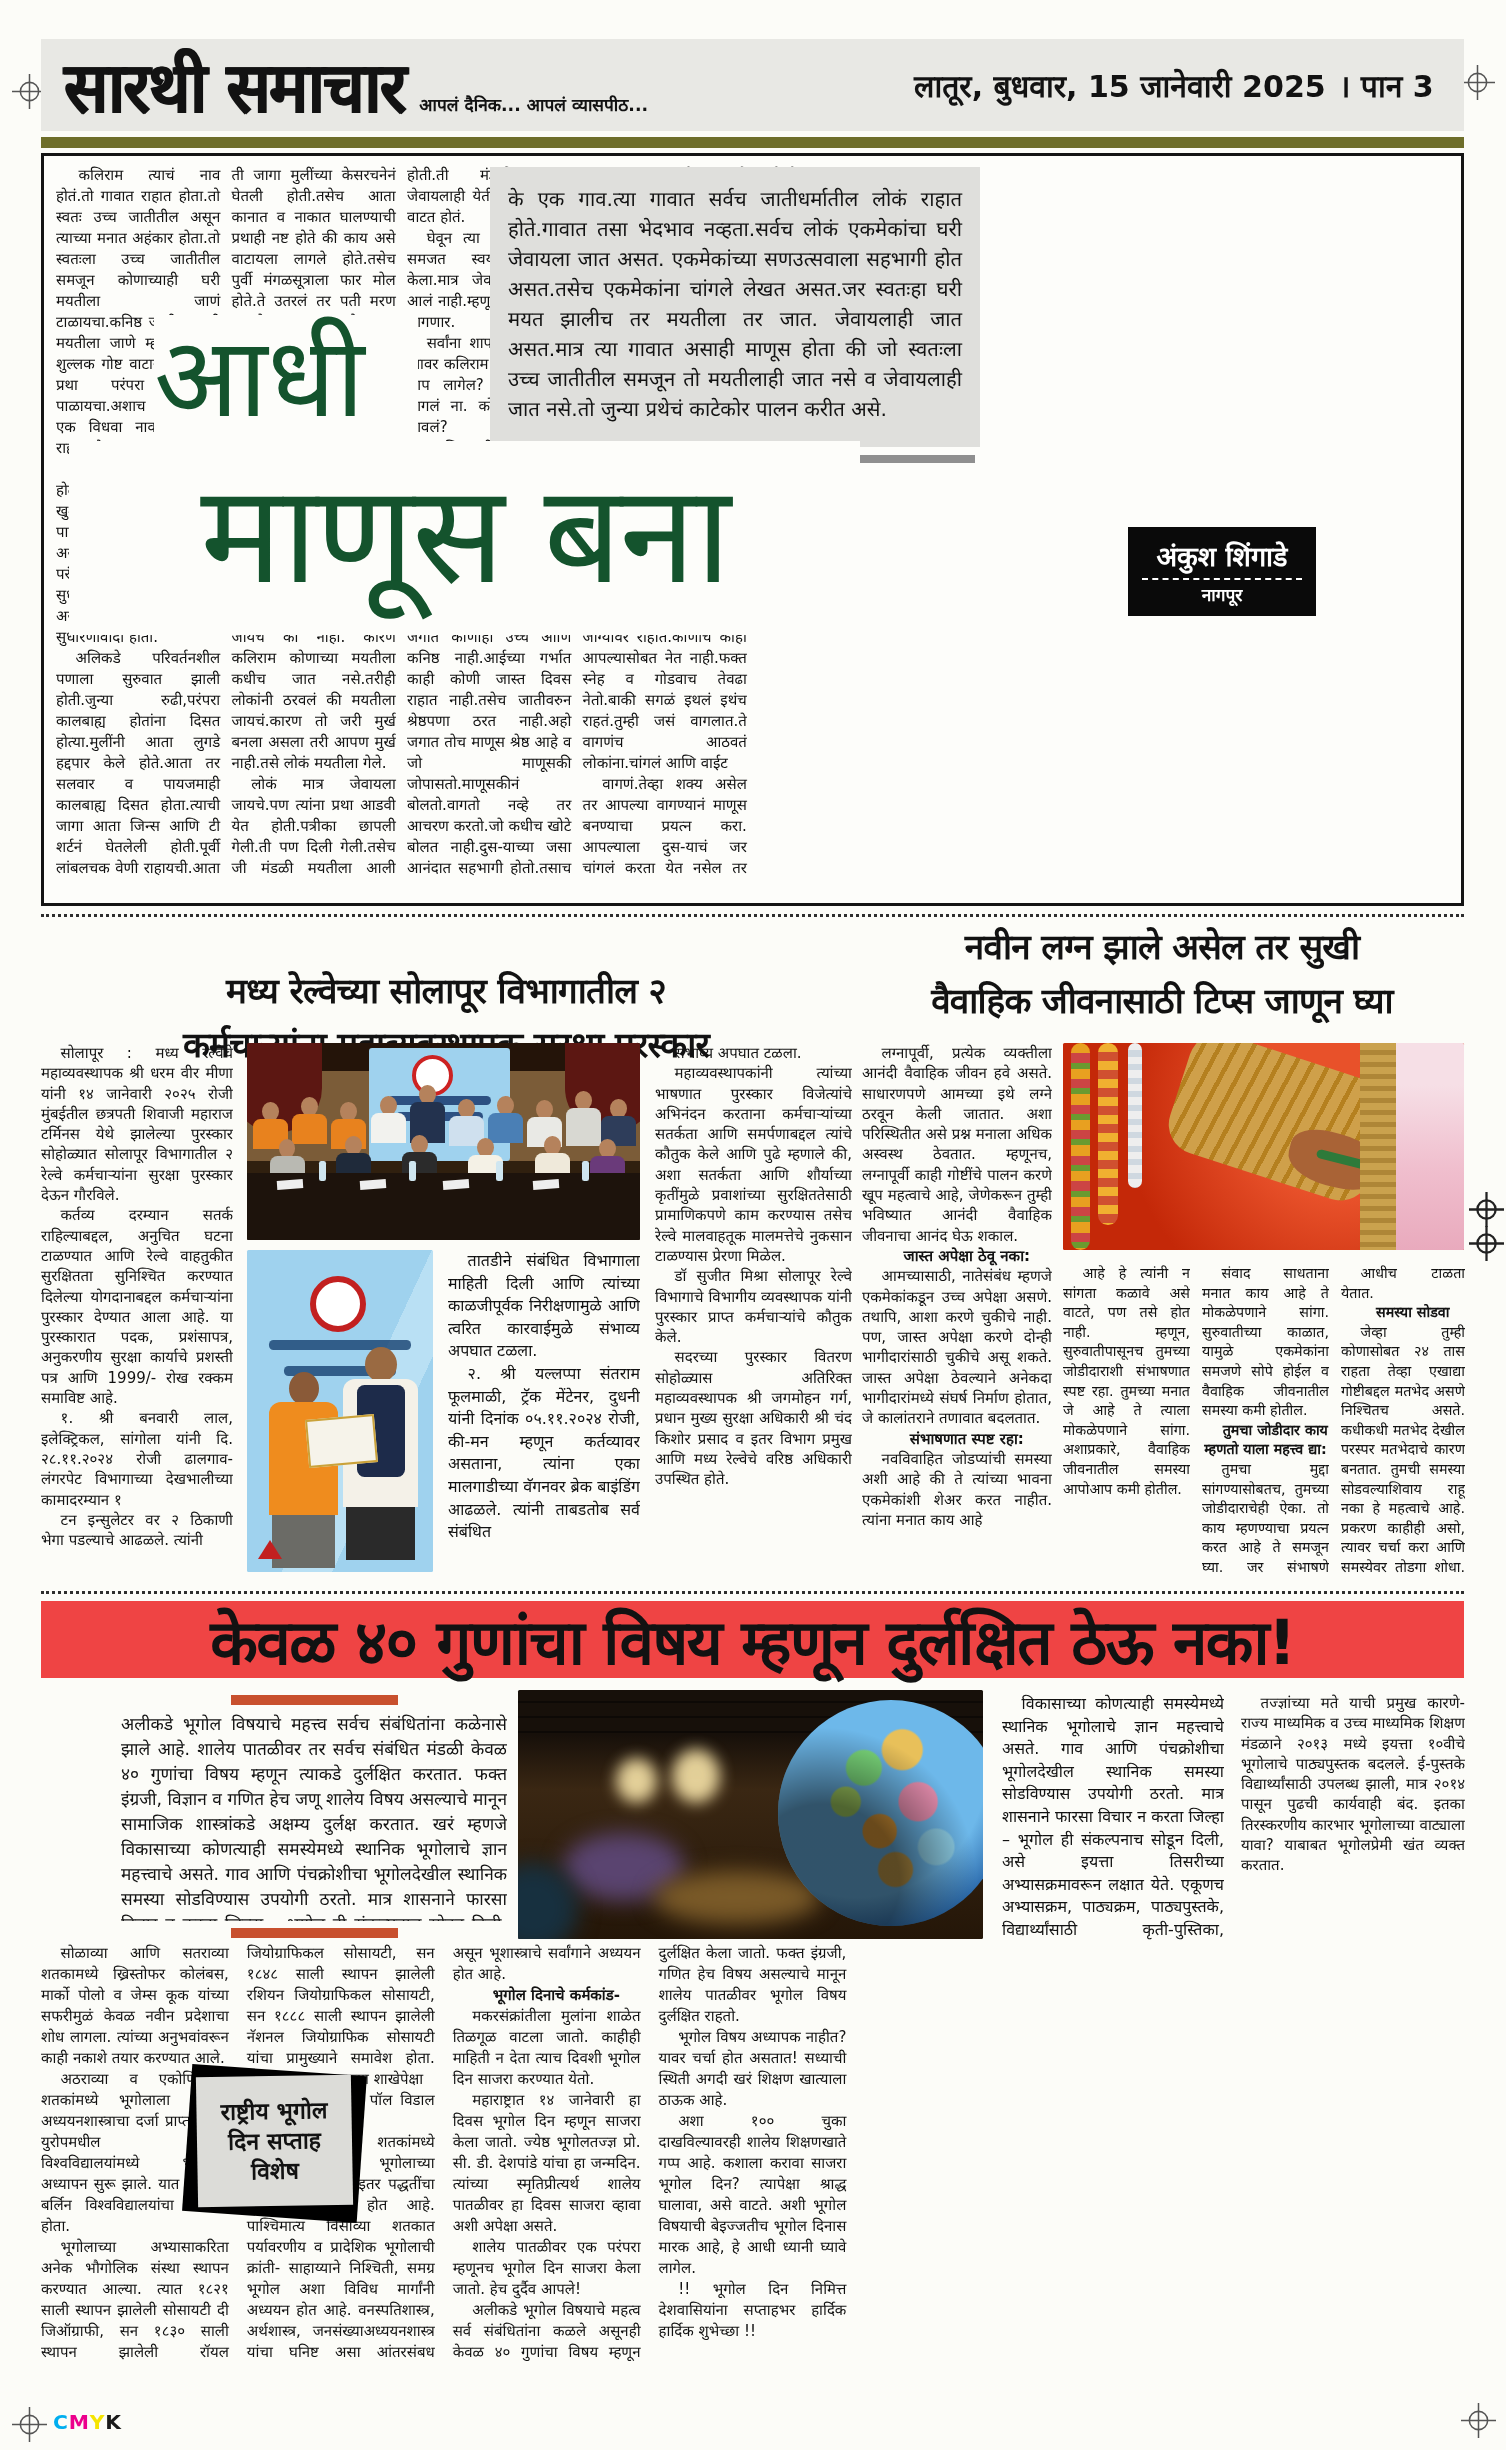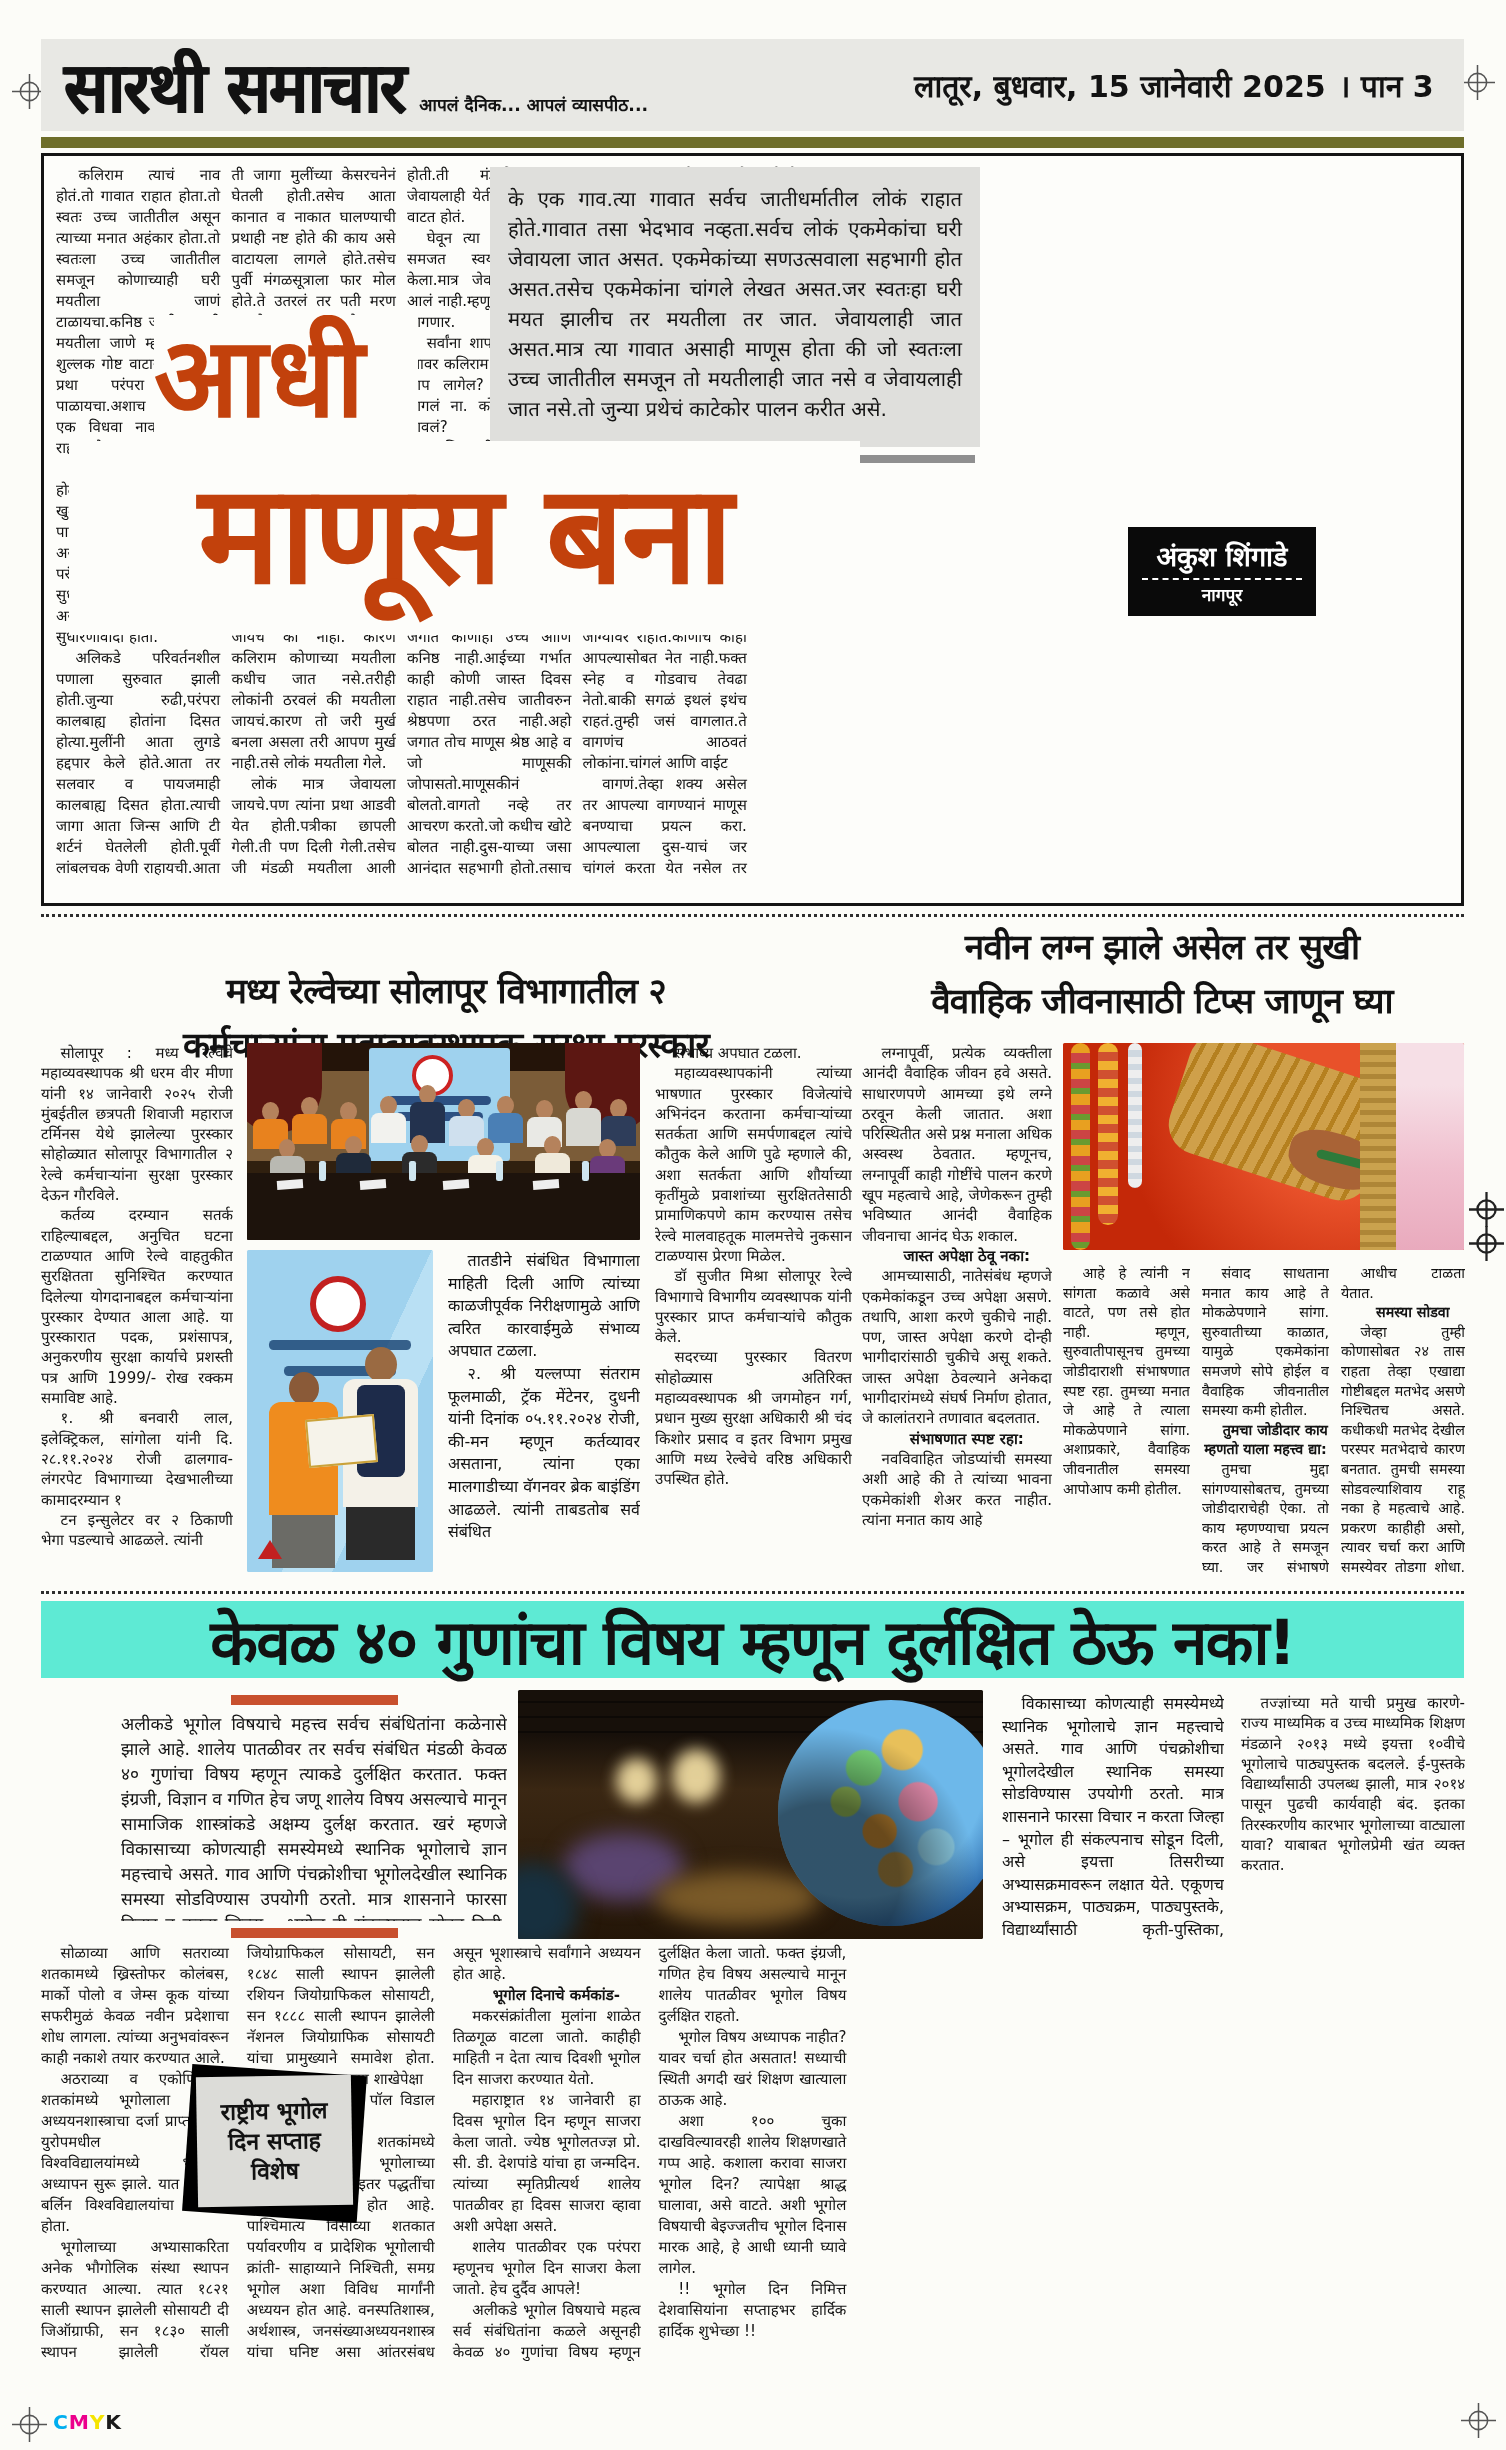--- a/index.html
+++ b/index.html
@@ -22,21 +22,21 @@
   
   .topbox{left:41px;top:153px;width:1423px;height:753px;border:3.8px solid #141414;box-sizing:border-box;background:#fdfdfa;}
   .leadcols{position:absolute;inset:9px 12px;columns:8;column-gap:11.3px;column-fill:auto;
             font-size:15px;line-height:21px;overflow:hidden;z-index:1;}
   p.np{margin:0;text-indent:19.6px;}
   p.np.first{text-indent:22.6px;}
   .subh{font-weight:800;text-align:center;text-indent:0;margin:3px 0;}
   .quotebox{left:490px;top:167px;width:490px;height:280px;background:#dfdfdc;z-index:6;
             padding:16.6px 18px;box-sizing:border-box;font-size:20.3px;line-height:30px;overflow:hidden;}
   .grayrule{left:493px;top:455px;width:482px;height:7.5px;background:#8f8f8f;z-index:6;}
-  .lead-h1{z-index:7;font-weight:700;color:#c2410c;white-space:nowrap;overflow:hidden;}
+  .lead-h1{z-index:7;font-weight:400;color:#14532d;white-space:nowrap;overflow:hidden;}
   .adhi{left:154px;top:315px;width:264px;height:127px;font-size:111px;line-height:125px;background:#fdfdfa;}
   .manus{left:69px;top:441px;width:791px;height:194px;font-size:137px;line-height:187px;background:#fdfdfa;text-align:center;letter-spacing:-2.3px;}
   .bylinebox{left:1128px;top:527px;width:188px;height:89px;background:#0a0a0a;color:#fff;z-index:7;
              display:flex;flex-direction:column;align-items:center;justify-content:center;}
   .byline-name{font-size:27px;font-weight:900;}
   .byline-sep{width:85%;border-top:2.3px dashed #fff;margin:4.5px 0 3px;}
   .byline-place{font-size:17.3px;font-weight:700;}
   .dotted{position:absolute;left:41px;width:1423px;height:0;border-top:3px dotted #2e2e2e;}
   
   .midhead{position:absolute;text-align:center;font-weight:900;font-size:35px;line-height:54px;letter-spacing:-0.8px;}
@@ -62,21 +62,21 @@
   .atxt{position:absolute;height:9.8px;background:#15406f;border-radius:4.5px;opacity:.8;}
   .aman{position:absolute;bottom:0;}
   .cert{position:absolute;width:65px;height:44px;background:#f6f3ea;border:2.3px solid #caa23a;transform:rotate(-5deg);z-index:3;}
   .ph-wed{background:radial-gradient(circle at 70% 30%,#e8512a 0 30%,#c42808 70%);}
   .garl{position:absolute;width:19.6px;border-radius:9.8px;}
   .wedarm{position:absolute;left:28%;top:6%;width:52%;height:60%;background:repeating-linear-gradient(100deg,#cfa04a 0 10.5px,#b5801f 10.5px 15px);border-radius:30px;transform:rotate(18deg);}
   .wedhand{position:absolute;left:56%;top:44%;width:98px;height:53px;background:#a96336;border-radius:40% 60% 50% 50%;transform:rotate(14deg);}
   .wedpink{position:absolute;right:0;top:0;width:17%;height:100%;background:linear-gradient(180deg,#f6dfe6 0 20%,#f0bfce 60%,#e9aabd);}
   .wedgold{position:absolute;right:17%;top:0;width:9%;height:100%;background:repeating-linear-gradient(180deg,#caa24e 0 7.5px,#ae8637 7.5px 12px);}
   
-  .grayband{left:41px;top:1601px;width:1423px;height:77px;background:#5eead4;}
+  .grayband{left:41px;top:1601px;width:1423px;height:77px;background:#ef4444;}
   .geo-head{width:100%;text-align:center;font-size:62px;line-height:84px;font-weight:900;letter-spacing:-1.5px;white-space:nowrap;}
   .introwrap{left:121px;top:1695px;width:386px;height:243px;display:flex;flex-direction:column;align-items:center;justify-content:space-between;}
   .redbar{width:167px;height:9.8px;background:#c8502e;}
   .introtext{font-size:17.3px;line-height:25px;font-weight:500;text-align:justify;overflow:hidden;flex:1;margin:7.5px 0;}
   .ph-globe{background:linear-gradient(180deg,#17100a 0 18%,#3a2713 40%,#241608 100%);}
   .plank{position:absolute;left:0;width:100%;height:2.3px;background:#000;opacity:.4;}
   .bokeh{position:absolute;border-radius:50%;background:#f7e3a8;filter:blur(7.5px);opacity:.9;}
   .globe{position:absolute;border-radius:50%;
      background:
        radial-gradient(circle at 38% 30%,#7fe07f 0 8%,transparent 9%),

